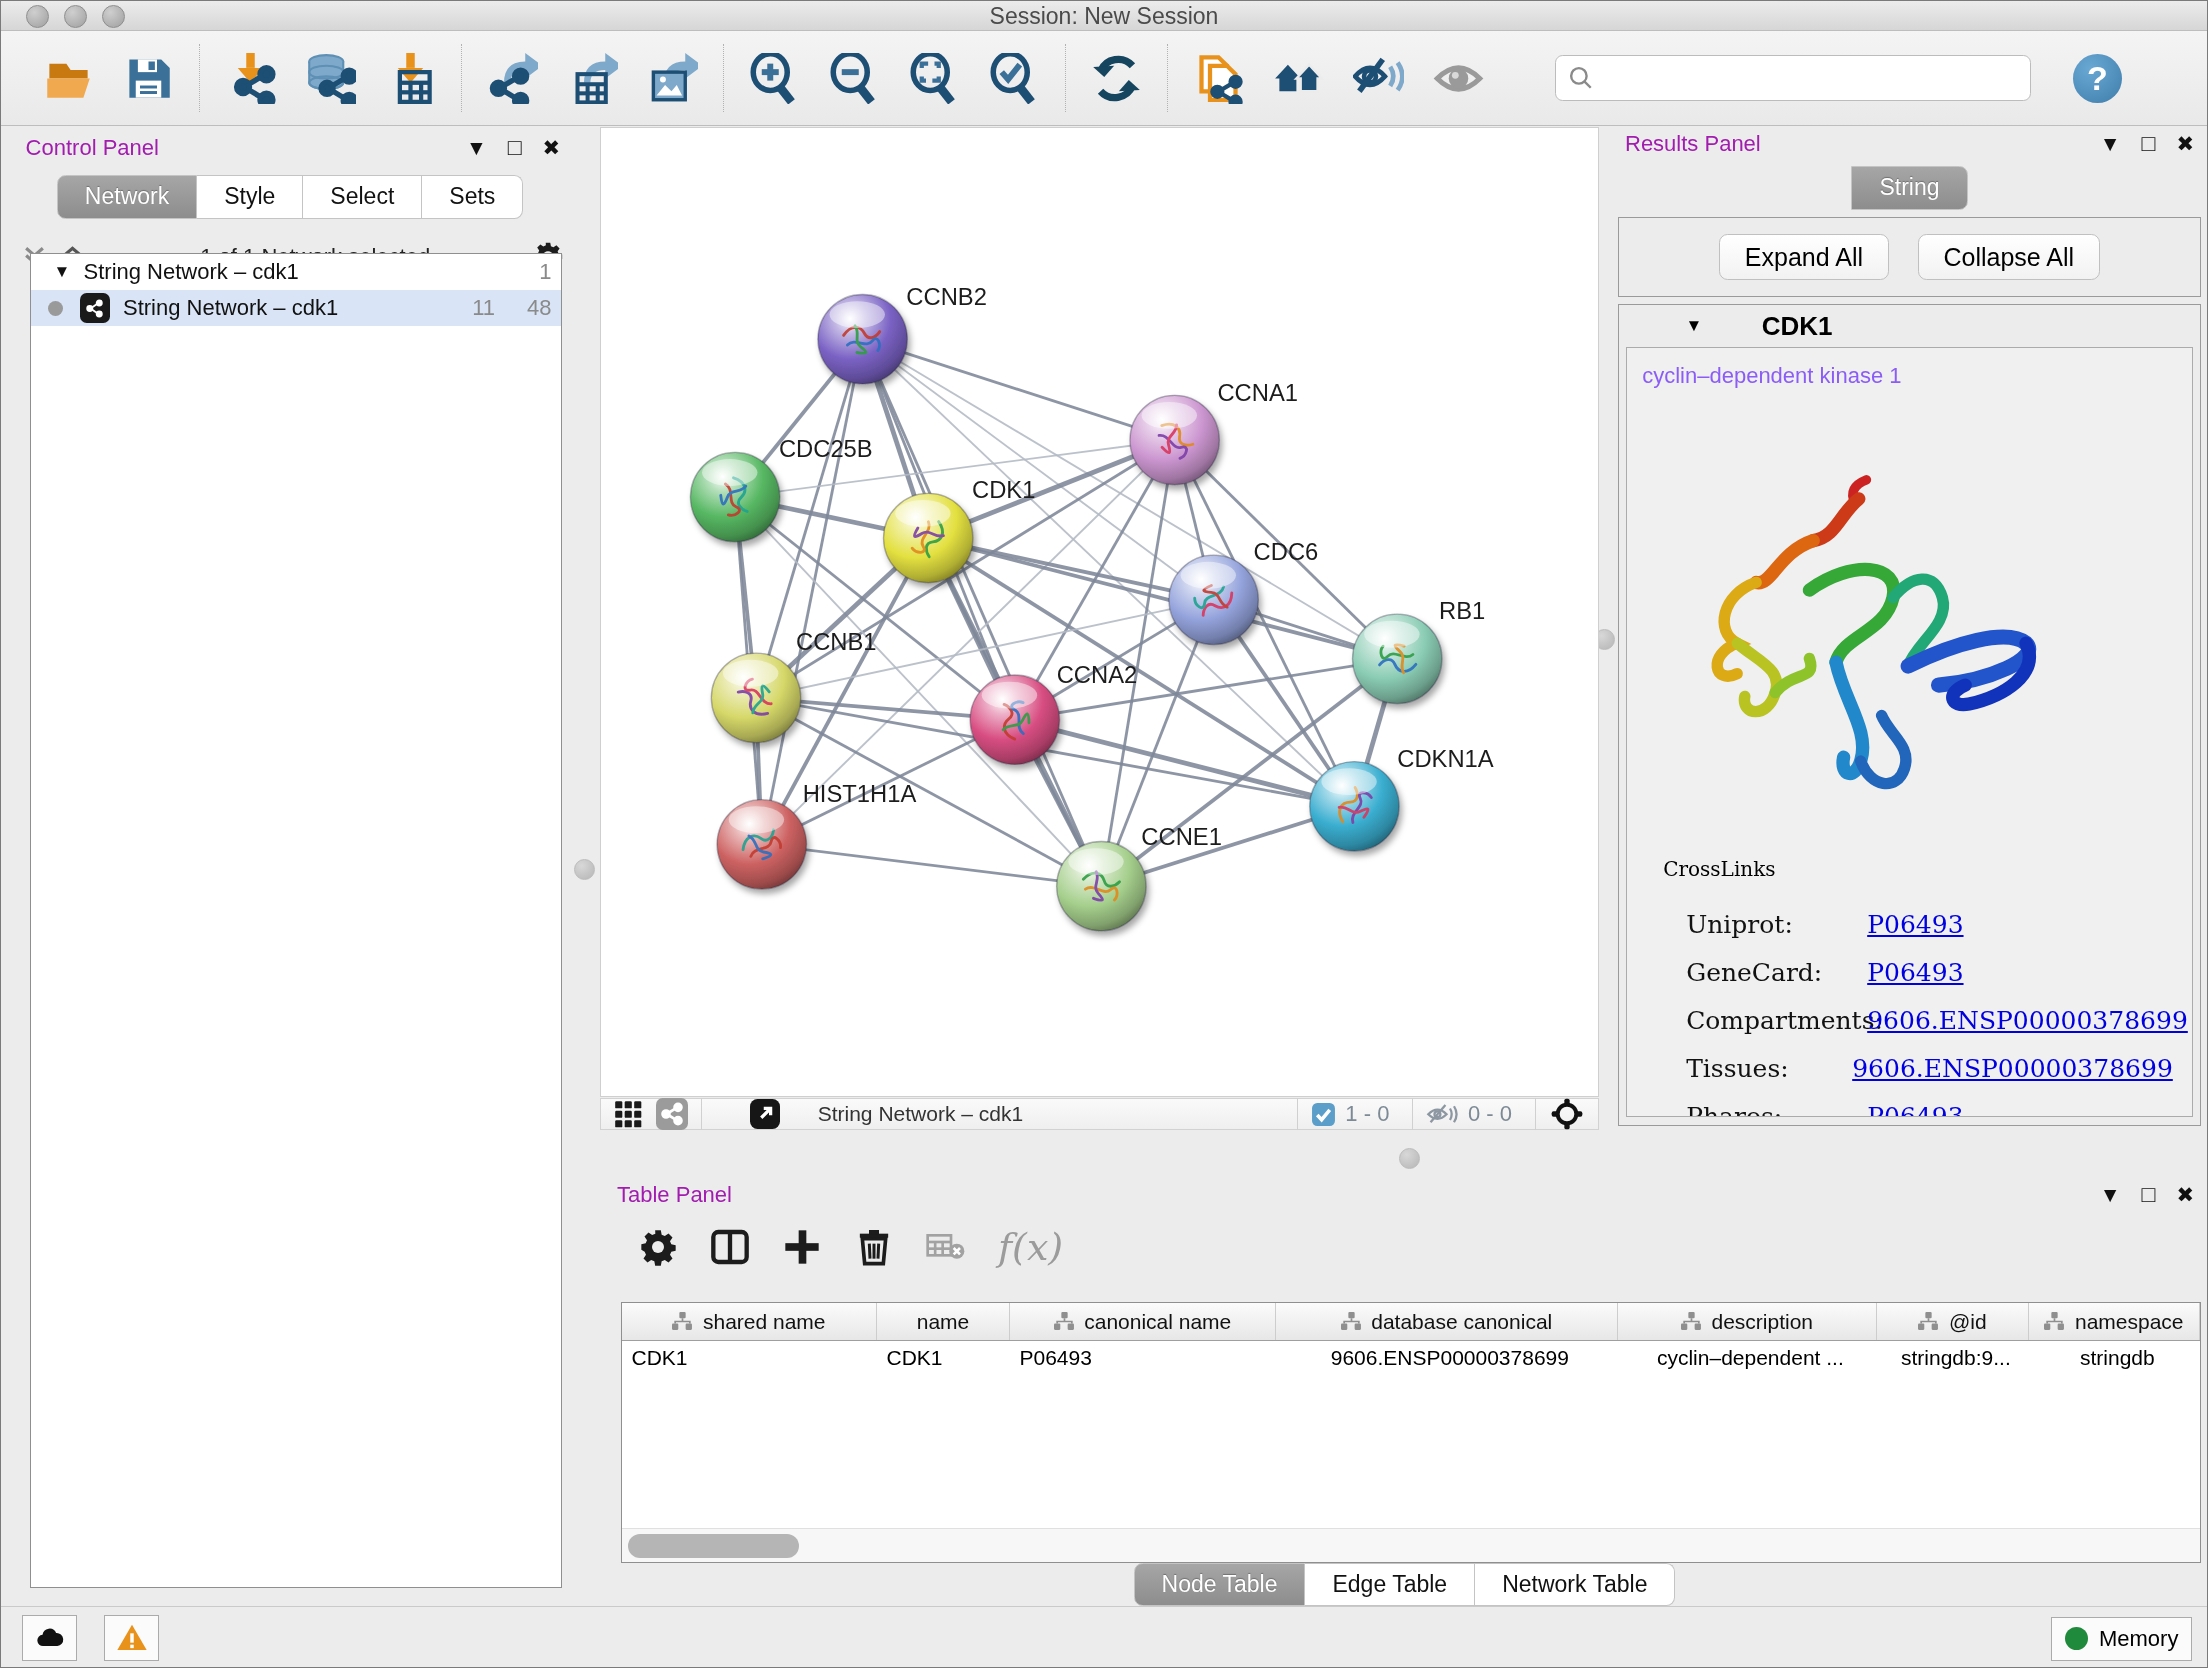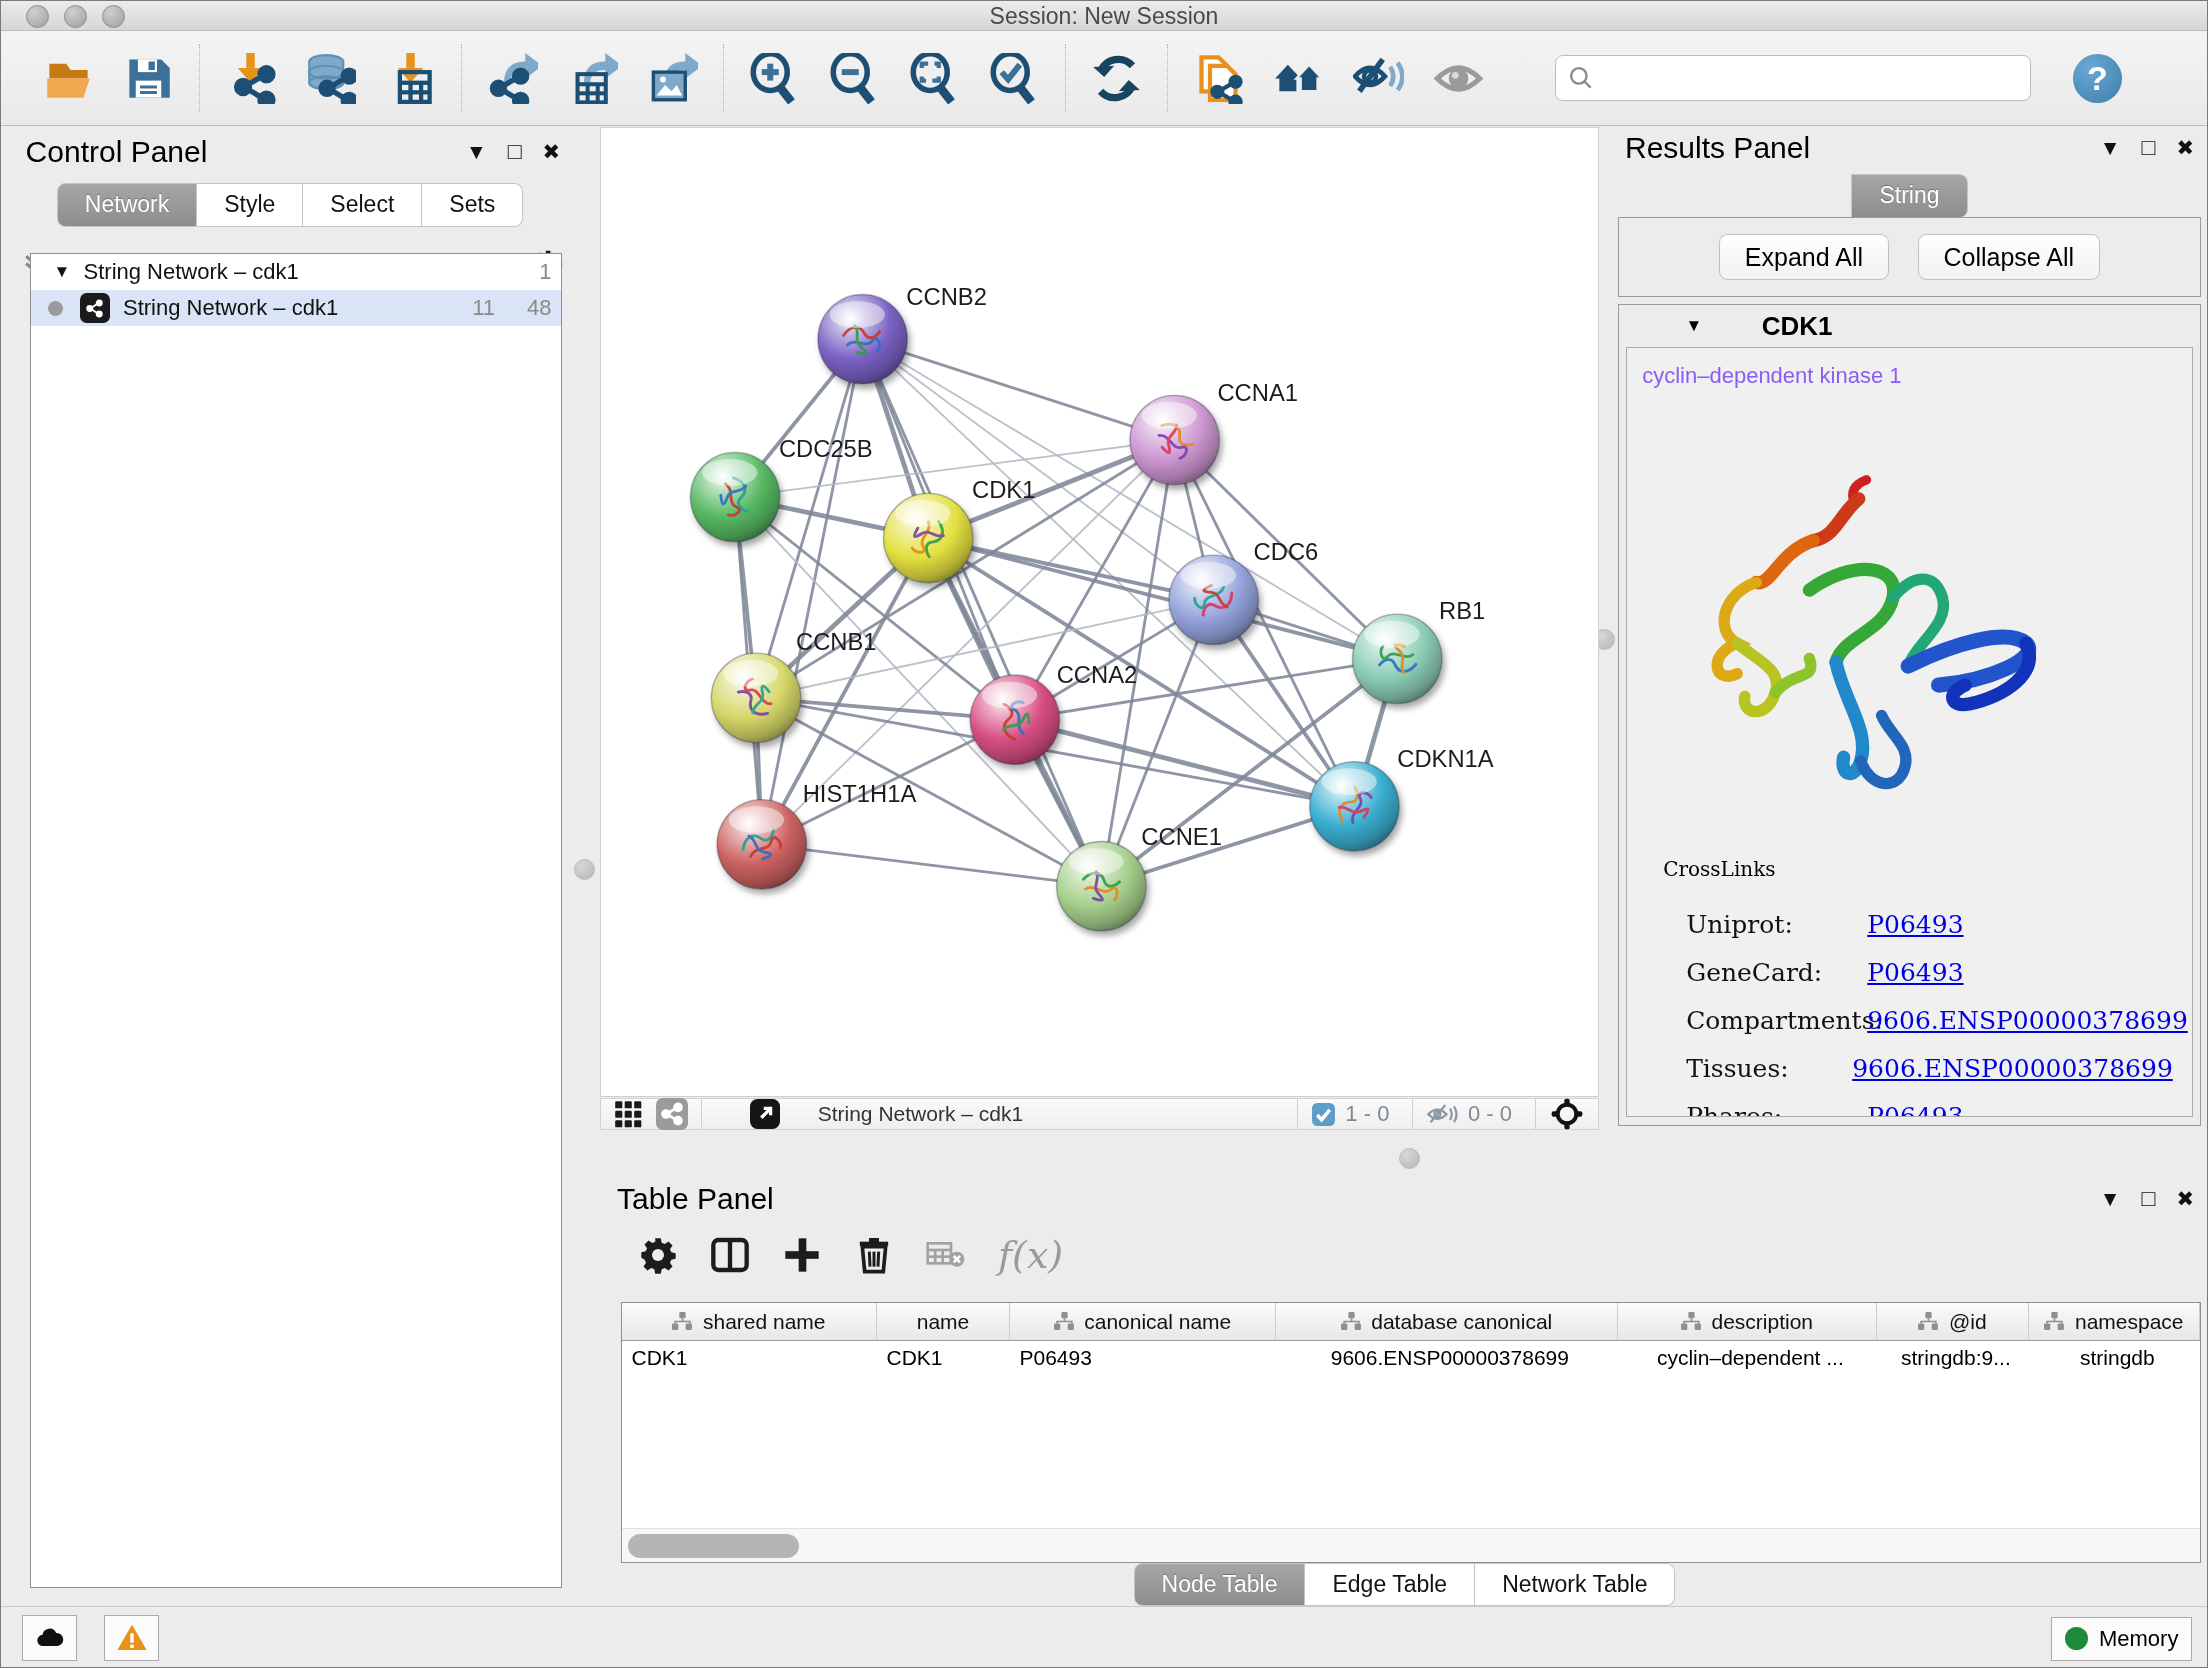--- a/index.html
+++ b/index.html
@@ -25,21 +25,21 @@
   .tb-btn svg { width:51px; height:51px; }
   .searchbox { margin-left:46px; width:476px; height:46px; background:#fff; border:1.9px solid #bcbcbc;
     border-radius:7.6px; display:flex; align-items:center; padding:0 11.4px; }
   .searchbox input { border:none; outline:none; flex:1; font-size:23px; margin-left:9.5px;
     font-family:"Liberation Sans",sans-serif; background:transparent; }
   .helpbtn { margin-left:42px; width:49px; height:49px; border-radius:50%;
     background:radial-gradient(circle at 35% 30%, #6aa8d4, #3e7cab); color:#fff; font-size:34px; font-weight:bold;
     display:flex; align-items:center; justify-content:center; cursor:pointer; }
 
   
-  .panel-title { font-size:30px; color:#000000; }
+  .panel-title { font-size:22px; color:#a21caf; }
   .panel-ctrls { display:flex; align-items:center; gap:21px; }
   .pc-icon { font-size:21px; color:#111; cursor:pointer; line-height:1; }
   .pc-float { font-size:23px; font-weight:bold; }
   .seg { display:flex; }
   .seg .seg-btn { font-size:23px; padding:5.7px 27px; background:#fff; color:#111;
     border:1px solid #c4c4c4; border-left:none; cursor:pointer; line-height:1.3; }
   .seg .seg-btn:first-child { border-left:1px solid #c4c4c4; border-radius:8.6px 0 0 8.6px; }
   .seg .seg-btn:last-child { border-radius:0 8.6px 8.6px 0; }
   .seg .seg-btn.sel { background:linear-gradient(#a6a6a6,#8d8d8d); color:#fff;
     text-shadow:0 -1px 1px rgba(0,0,0,.3); }

